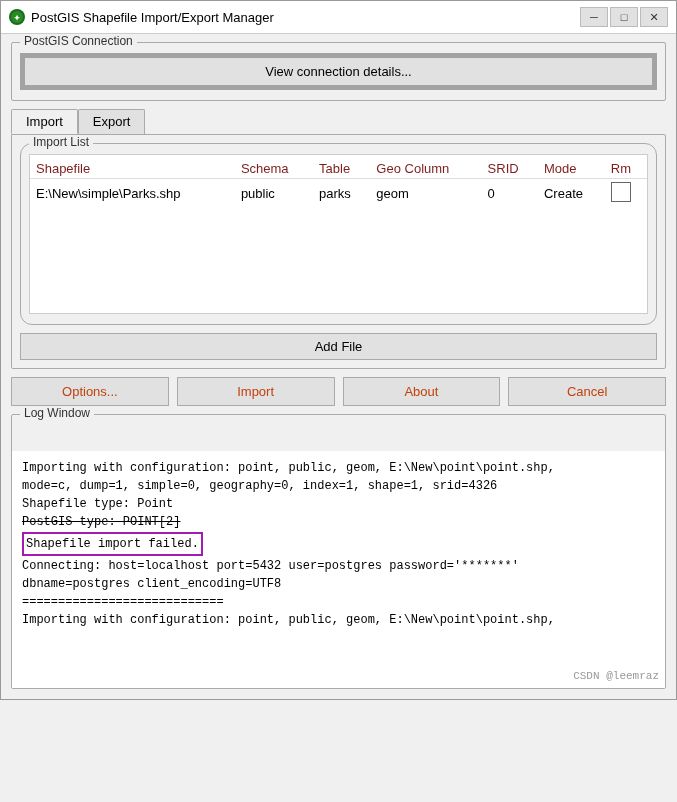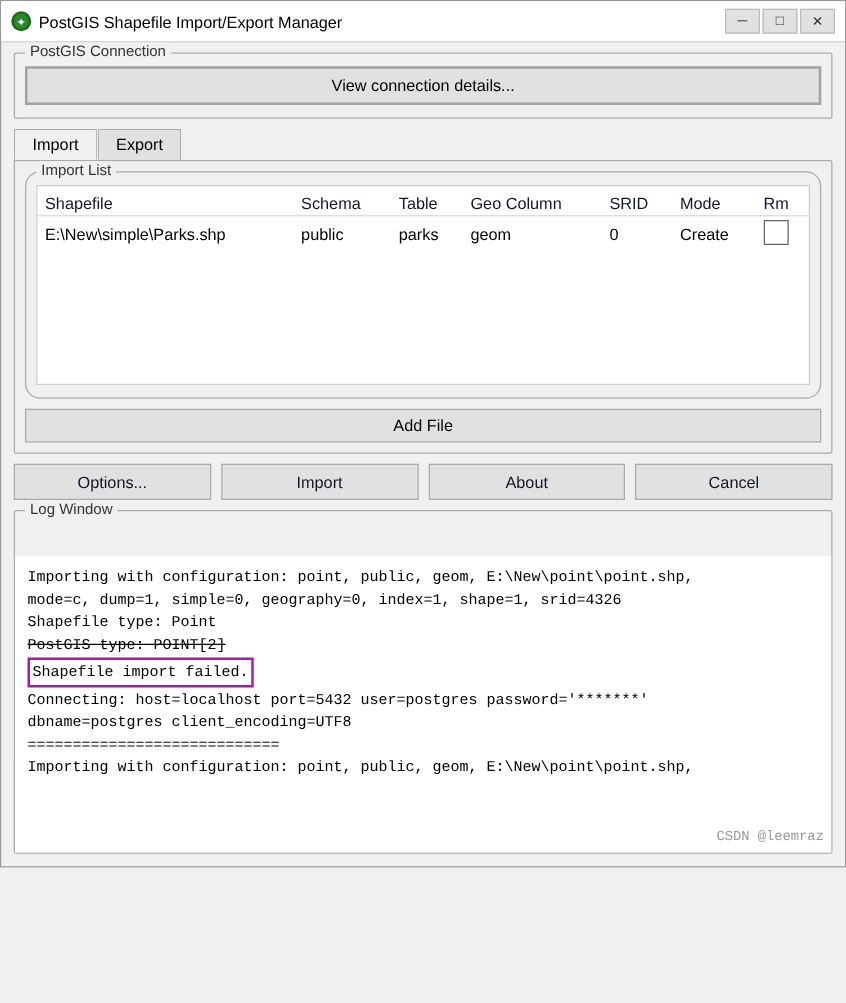--- a/index.html
+++ b/index.html
@@ -76,21 +76,21 @@
       left: 8px;
       background: #f0f0f0;
       padding: 0 4px;
       font-size: 12px;
       color: #333;
     }
     .view-connection-btn {
       width: 100%;
       padding: 6px 0;
       background: #e1e1e1;
-      border: 2px solid #a3a3a3;
+      border: 5px solid #a3a3a3;
       cursor: pointer;
       font-size: 13px;
       color: #000;
       margin-top: 4px;
     }
     .tabs {
       display: flex;
       gap: 0;
       margin-bottom: 0;
     }
@@ -135,21 +135,21 @@
       width: 100%;
       border-collapse: collapse;
       margin-top: 4px;
     }
     .import-table th {
       text-align: left;
       font-weight: normal;
       font-size: 13px;
       padding: 2px 6px;
       border-bottom: 1px solid #ddd;
-      color: #0f172a;
+      color: #7f1d1d;
     }
     .import-table td {
       text-align: left;
       font-size: 13px;
       padding: 3px 6px;
       color: #000;
     }
     .checkbox-cell {
       width: 20px;
       height: 20px;
@@ -177,21 +177,21 @@
       gap: 8px;
       margin-bottom: 8px;
     }
     .action-btn {
       flex: 1;
       padding: 6px 0;
       background: #e1e1e1;
       border: 1px solid #aaa;
       cursor: pointer;
       font-size: 13px;
-      color: #0f172a;
+      color: #c2410c;
     }
     .log-window-box {
       border: 1px solid #aaa;
       border-radius: 2px;
       position: relative;
     }
     .log-window-label {
       position: absolute;
       top: -9px;
       left: 8px;

